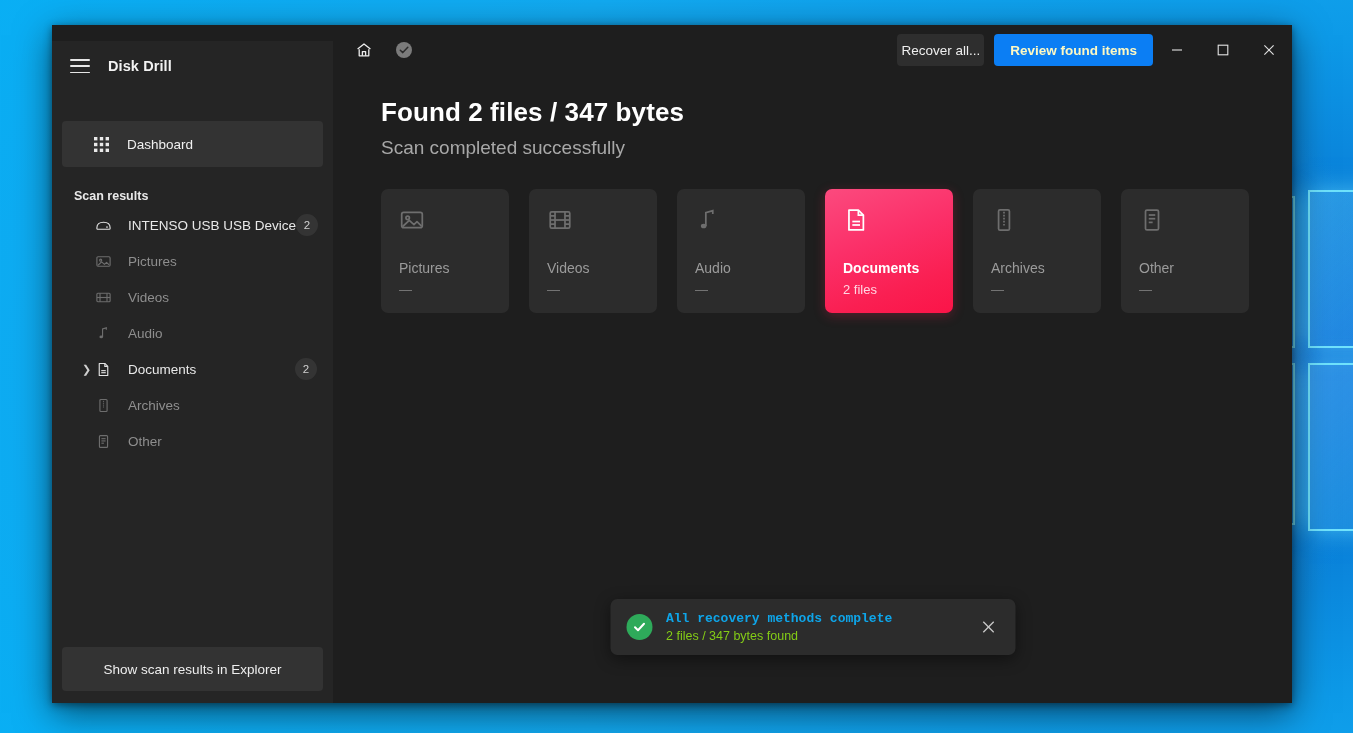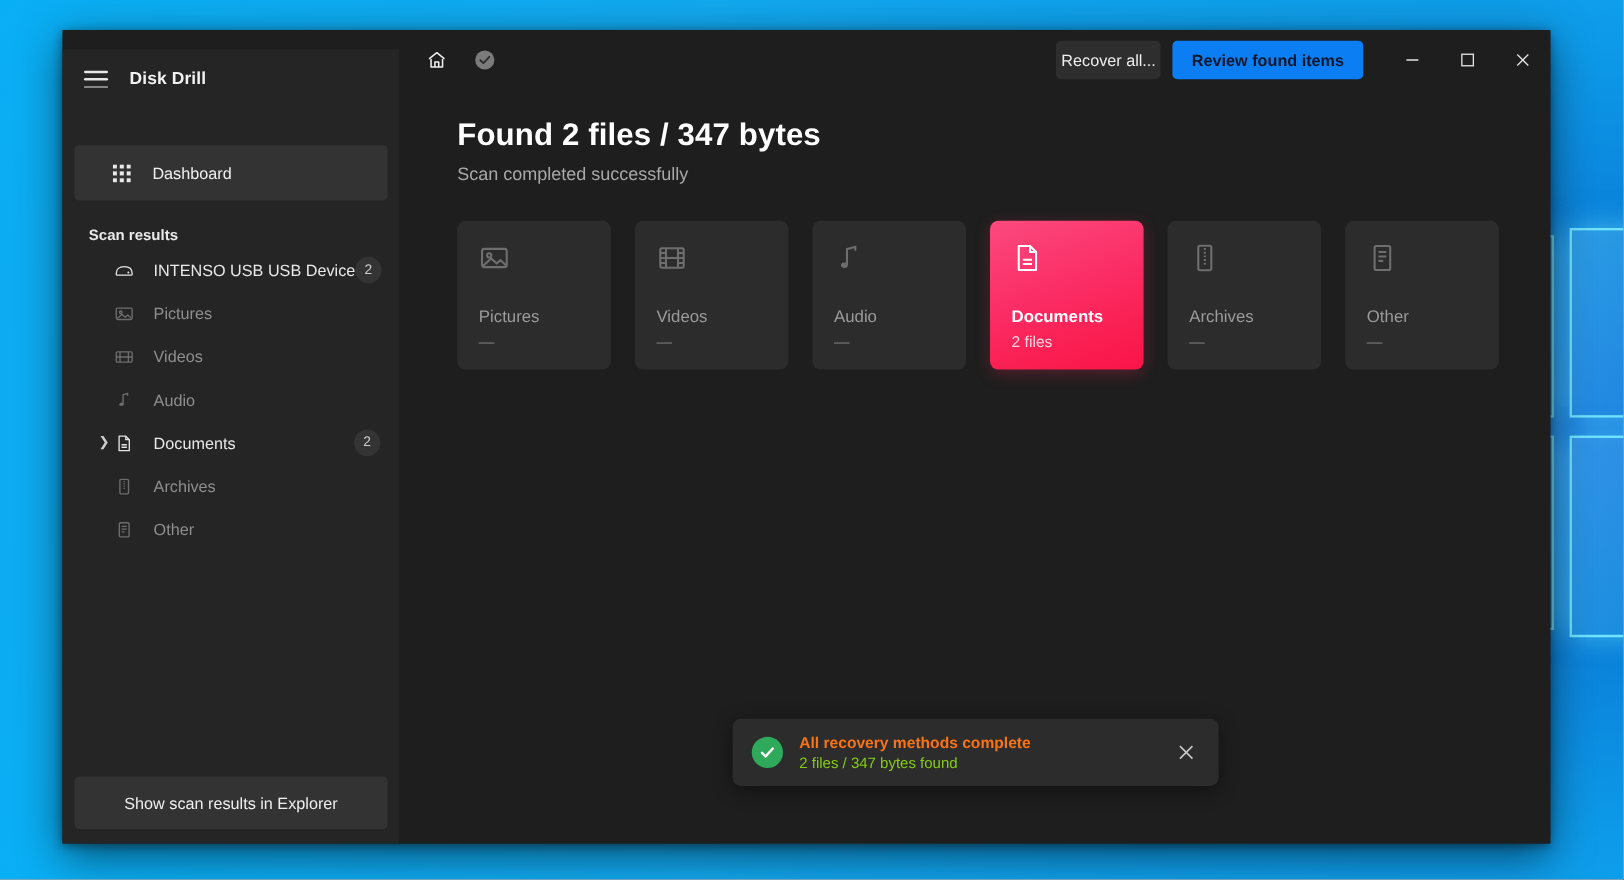--- a/index.html
+++ b/index.html
@@ -198,47 +198,47 @@
     border-radius: 4px;
     font-size: 13.5px;
     font-family: "Liberation Sans", sans-serif;
     cursor: pointer;
     margin-right: 10px;
   }
   #review-found-btn {
     height: 32px;
     padding: 0 16px;
     background: #0b7ef4;
-    color: #0f172a;
+    color: #fef9c3;
     border: none;
     border-radius: 4px;
     font-size: 13.5px;
     font-weight: bold;
     font-family: "Liberation Sans", sans-serif;
     cursor: pointer;
-    margin-right: 18px;
+    margin-right: 1px;
   }
   .wc-btn {
     width: 46px; height: 50px;
     display: flex; align-items: center; justify-content: center;
     background: none; border: none; cursor: pointer;
   }
   .wc-btn svg { stroke: #e4e4e4; }
 
   
   #content { padding: 22px 0 0 48px; }
   #page-heading {
     color: #ffffff;
     font-size: 26px;
     font-weight: bold;
     letter-spacing: 0.1px;
   }
   #page-subheading {
     color: #a8a8a8;
-    font-size: 15px;
+    font-size: 19px;
     margin-top: 9px;
   }
 
   #cards {
     display: flex;
     gap: 20px;
     margin-top: 30px;
   }
   .cat-card {
     width: 128px;
@@ -290,21 +290,21 @@
     box-shadow: 0 4px 16px rgba(0,0,0,0.45);
   }
   #toast-check {
     width: 26px; height: 26px;
     border-radius: 50%;
     background: #2eaa5a;
     display: flex; align-items: center; justify-content: center;
     flex-shrink: 0;
   }
   #toast-text { margin-left: 14px; flex: 1; min-width: 0; }
-  #toast-title { color: #f97316; font-size: 13px; font-weight: bold; }
+  #toast-title { color: #0ea5e9; font-size: 13px; font-weight: bold; font-family: Liberation Mono, monospace; }
   #toast-sub { color: #84cc16; font-size: 12.5px; margin-top: 3px; }
   #toast-close {
     width: 26px; height: 26px;
     display: flex; align-items: center; justify-content: center;
     background: none; border: none; cursor: pointer;
     flex-shrink: 0;
   }
 </style>
 </head>
 <body>

